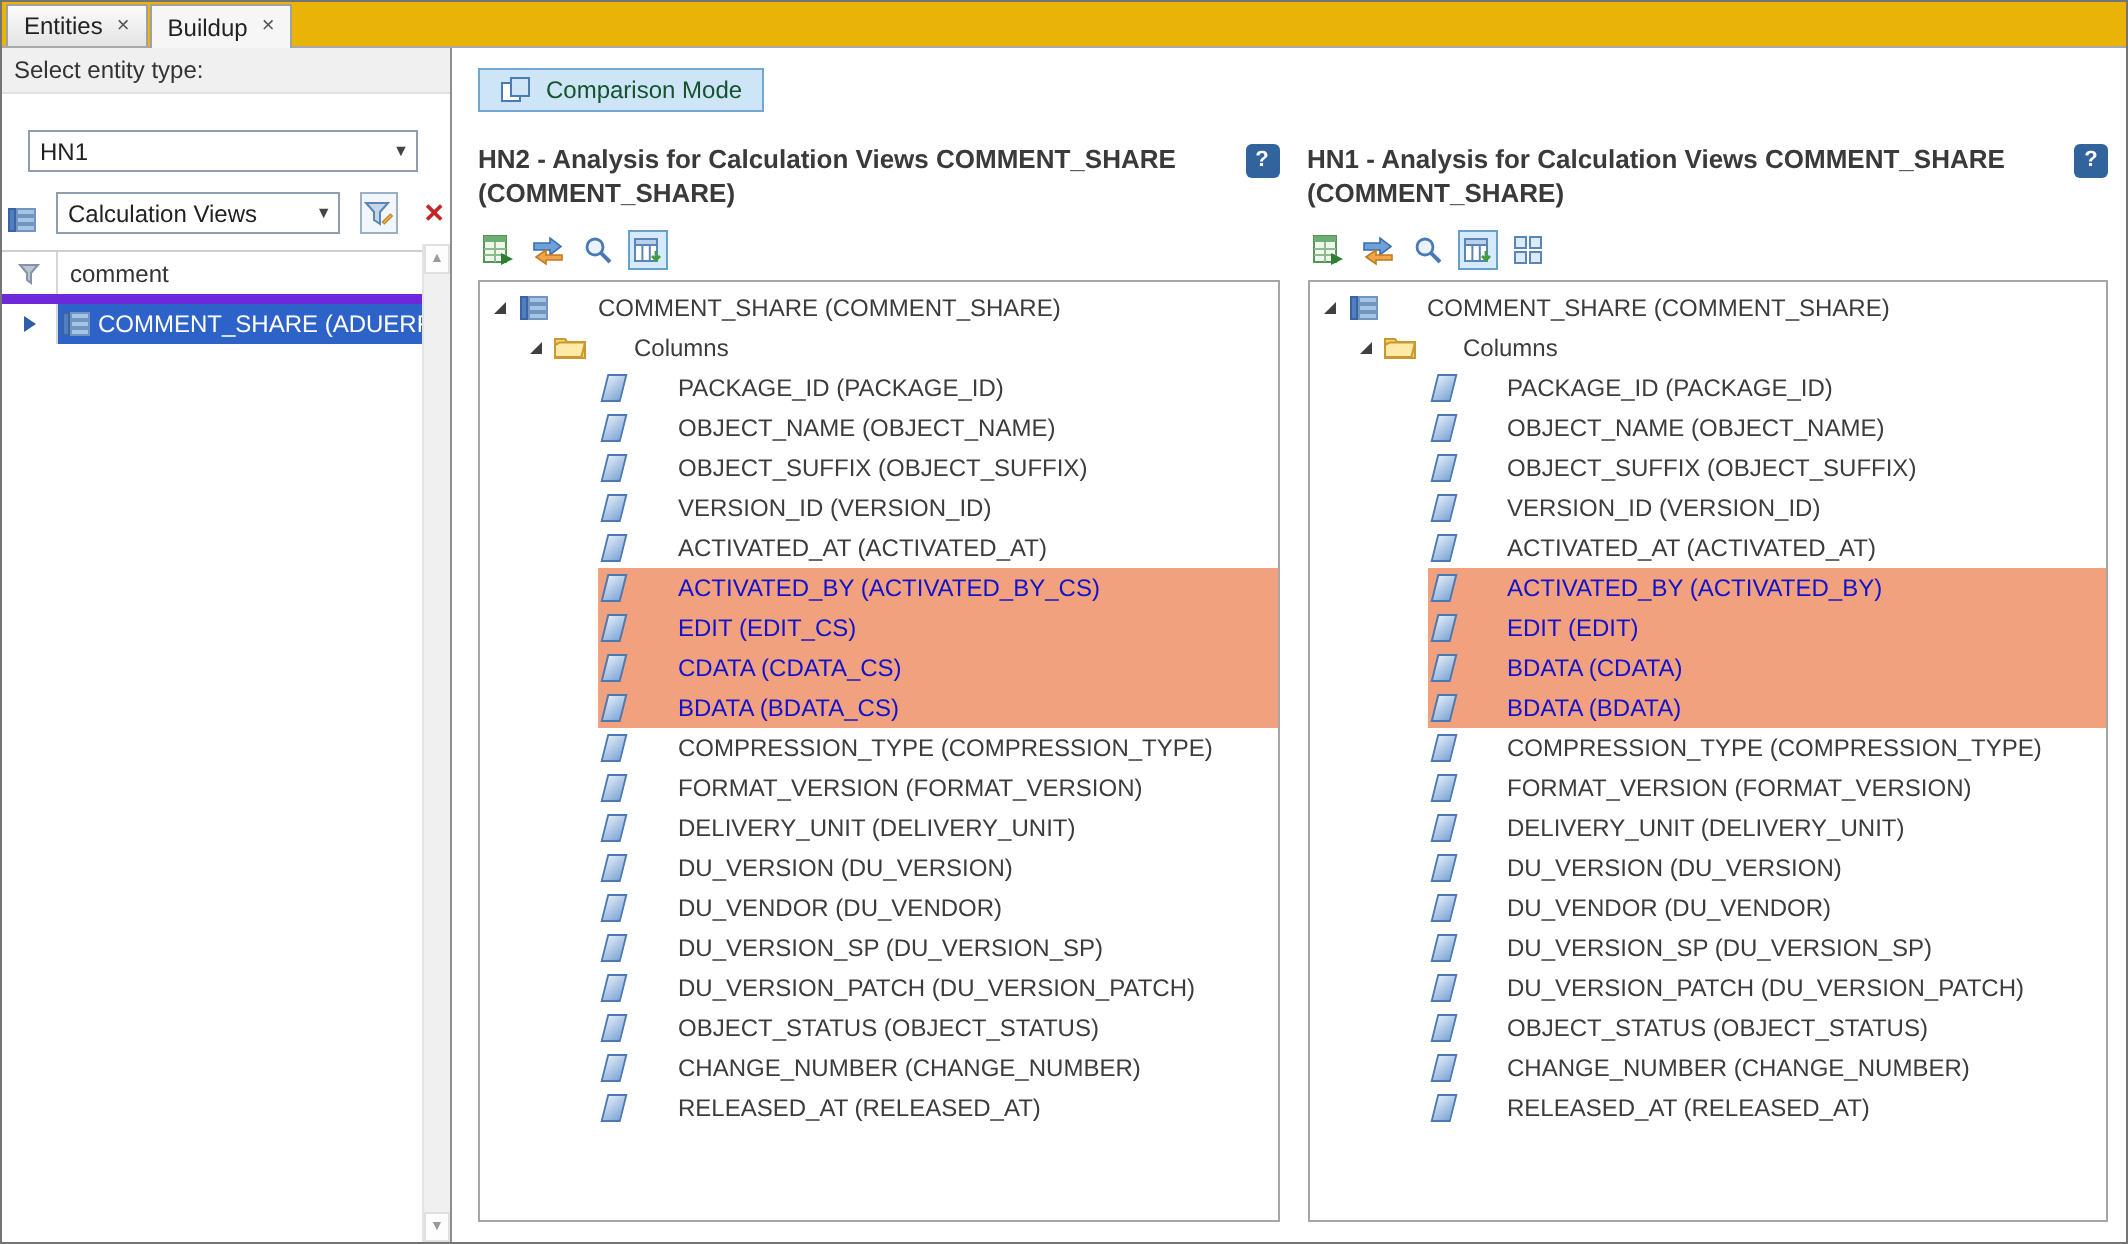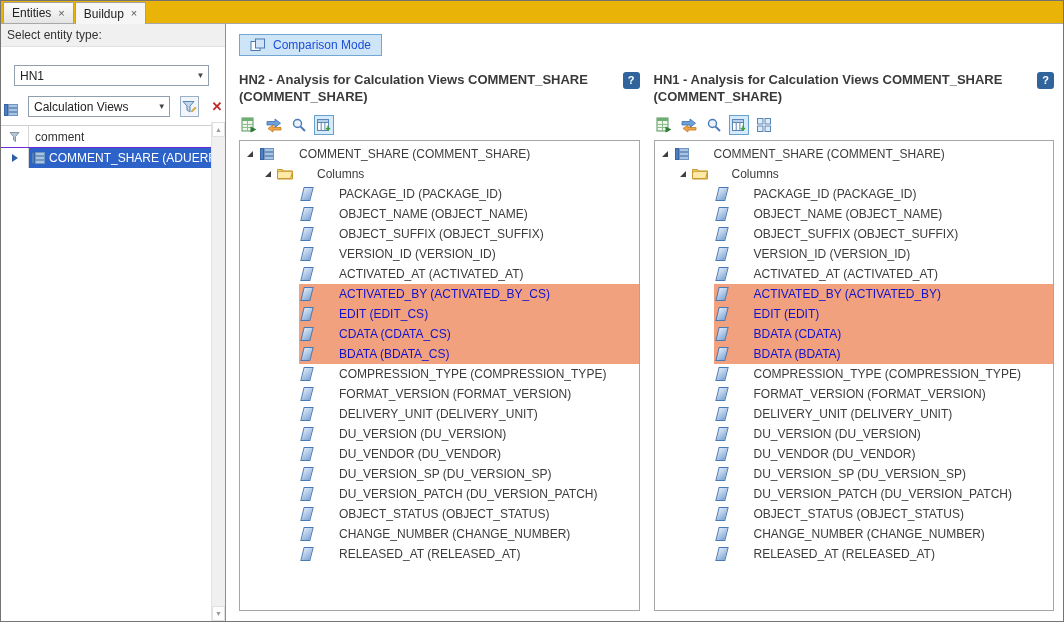--- a/index.html
+++ b/index.html
@@ -29,41 +29,41 @@
   .view-row{display:flex;align-items:flex-end;margin:10px 0 0 3px;gap:10px;}
   .view-combo{width:160px;}
   .ic{display:inline-flex;align-items:center;justify-content:center;}
   .tool-btn{width:21px;height:21px;border:1px solid #9ab0c4;background:#f2f6fa;
             display:flex;align-items:center;justify-content:center;padding:0;}
   .clear-btn{width:18px;height:21px;border:none;background:transparent;padding:0;
              display:flex;align-items:center;justify-content:center;}
   .red-x{color:#c22626;font-weight:bold;font-size:13px;line-height:1;}
 
   .list{margin-top:8px;margin-right:14px;border-top:1px solid #cfcfcf;}
-  .list-header{display:flex;height:21px;border-bottom:1px solid #6d28d9;background:#fff;}
+  .list-header{display:flex;height:21px;border-bottom:5px solid #6d28d9;background:#fff;}
   .cell-narrow{width:28px;border-right:1px solid #d6d6d6;display:flex;align-items:center;
                justify-content:center;box-sizing:border-box;flex-shrink:0;}
   .cell-main{flex:1;display:flex;align-items:center;padding-left:6px;font-size:12px;color:#333;
              overflow:hidden;white-space:nowrap;}
   .list-row{display:flex;height:20px;}
   .list-row .cell-main.sel{background:#2d63c8;color:#fff;gap:4px;padding-left:2px;}
   .row-marker{width:0;height:0;border-left:6px solid #2d5fa8;border-top:4px solid transparent;
               border-bottom:4px solid transparent;}
 
   .vscroll{position:absolute;top:98px;right:0;bottom:0;width:14px;background:#f0f0f0;
            border-left:1px solid #e3e3e3;display:flex;flex-direction:column;
            justify-content:space-between;box-sizing:border-box;}
   .scroll-btn{height:15px;background:#fdfdfd;border:1px solid #e0e0e0;color:#9a9a9a;
               font-size:7px;display:flex;align-items:center;justify-content:center;box-sizing:border-box;}
 
   
   .main{flex:1;background:#fff;padding:10px 9px 10px 13px;display:flex;flex-direction:column;
         box-sizing:border-box;min-width:0;}
   .cm-btn{height:22px;width:fit-content;display:flex;align-items:center;gap:7px;
-          background:#cde5f7;border:1px solid #72a7d3;font-size:12px;color:#1d4ed8;
+          background:#cde5f7;border:1px solid #72a7d3;font-size:12px;color:#14532d;
           padding:0 10px;margin-bottom:16px;}
   .panels{display:flex;gap:14px;flex:1;min-height:0;}
   .panel{flex:1;display:flex;flex-direction:column;min-width:0;}
   .panel-head{display:flex;justify-content:space-between;align-items:flex-start;margin-bottom:8px;}
   .panel-title{font-size:13px;font-weight:bold;color:#3a3a3a;margin:0;line-height:1.3;
                max-width:calc(100% - 30px);}
   .help-btn{width:17px;height:17px;background:#31639c;color:#fff;border-radius:3px;text-align:center;
             line-height:17px;font-size:11px;font-weight:bold;flex-shrink:0;cursor:default;}
   .panel-toolbar{display:flex;gap:5px;align-items:center;margin-bottom:4px;height:22px;}
   .tb-btn{width:20px;height:20px;display:flex;align-items:center;justify-content:center;

